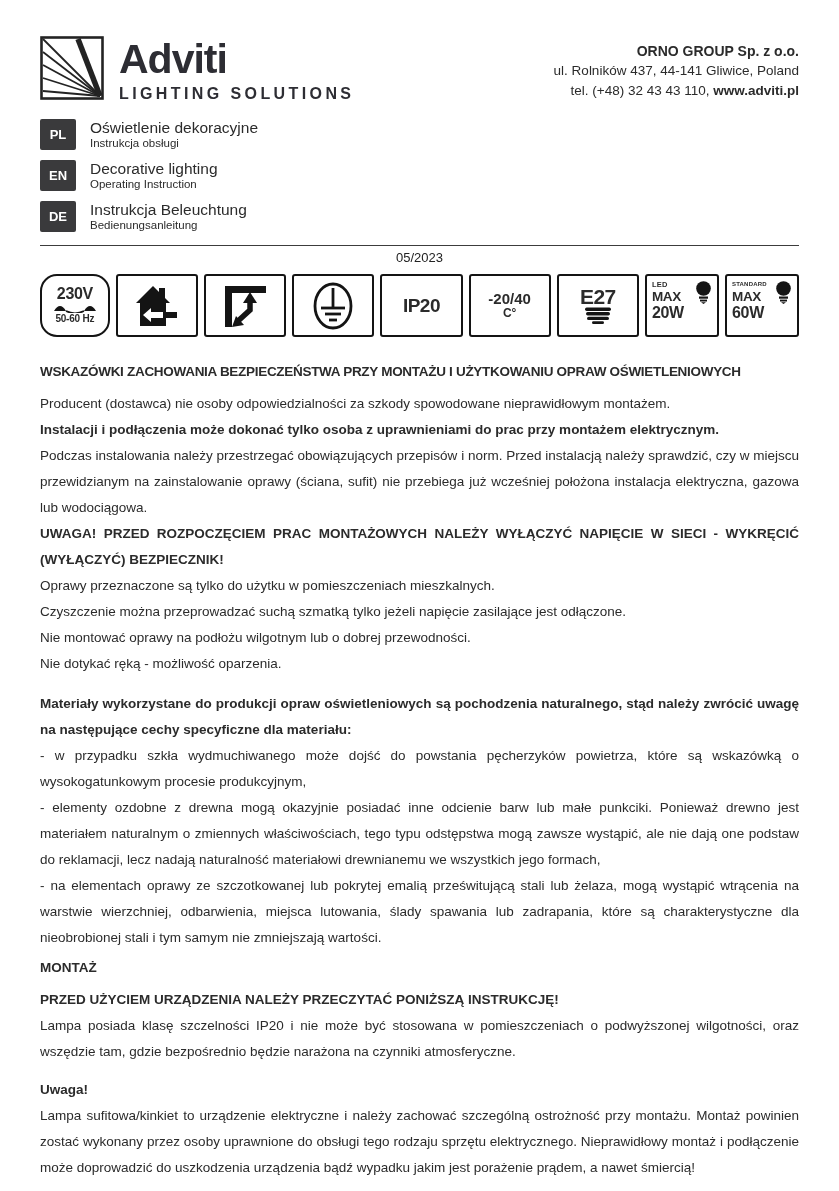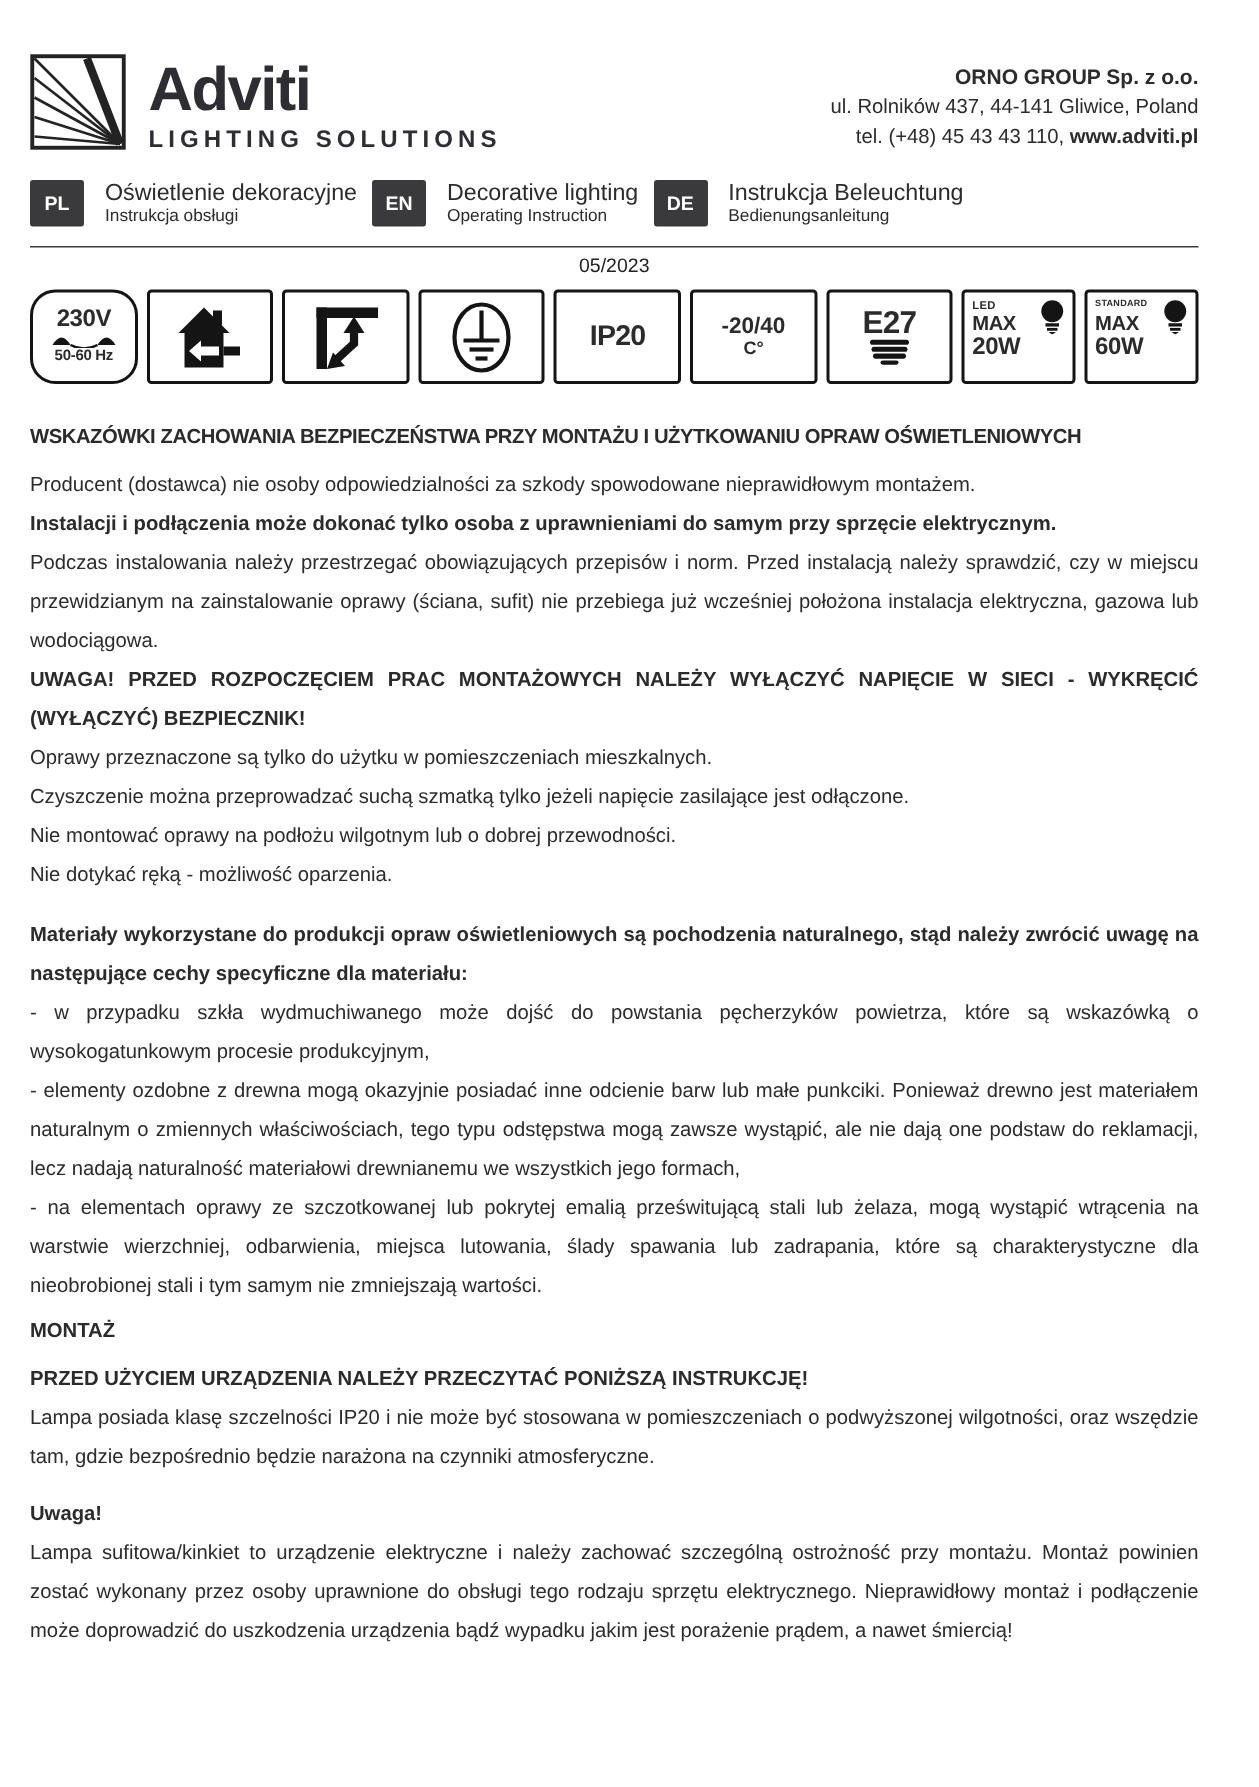--- a/index.html
+++ b/index.html
@@ -2,34 +2,34 @@
 <html><head>
 <meta charset="utf-8">
 <style>
   * { box-sizing: border-box; }
   html, body { margin: 0; padding: 0; }
   body {
     width: 839px; height: 1191px; overflow: hidden;
     background: #ffffff; color: #2b2b2b;
     font-family: "Liberation Sans", "DejaVu Sans", sans-serif;
   }
-  .page { width: 839px; height: 1191px; padding: 36px 40px 0 20px; }
+  .page { width: 839px; height: 1191px; padding: 36px 40px 0 40px; }
 
   
   .header { display: flex; justify-content: space-between; align-items: flex-start; }
   .brand { display: flex; gap: 15px; }
   .brand-text { padding-top: 2px; }
   .brand-name { font-size: 41px; font-weight: bold; color: #2d2d33; letter-spacing: -1px; line-height: 42px; }
   .brand-tagline { font-size: 16px; font-weight: bold; letter-spacing: 3.4px; color: #2d2d33; margin-top: 5px; }
   .company { text-align: right; font-size: 13.5px; line-height: 20px; padding-top: 5px; color: #2b2b2b; }
   .company-name { font-weight: bold; font-size: 14px; }
   .bold { font-weight: bold; }
 
   
-  .langs { margin-top: 15px; display: flex; flex-direction: row; gap: 10px; }
+  .langs { margin-top: 15px; display: flex; flex-direction: column; gap: 10px; }
   .lang-row { display: flex; gap: 14px; align-items: center; }
   .lang-badge { width: 36px; height: 31px; flex: 0 0 36px; background: #3a3a3c; color: #fff;
     font-weight: bold; font-size: 13px; display: flex; align-items: center; justify-content: center;
     border-radius: 2px; }
   .lang-title { font-size: 15.5px; line-height: 18px; }
   .lang-sub { font-size: 11.5px; line-height: 13px; }
 
   
   .divider { border: none; border-top: 1.5px solid #3c3c3c; margin: 13px 0 0 0; }
   .rev-date { text-align: center; font-size: 13px; margin-top: 4px; color: #222; }
@@ -86,21 +86,21 @@
         </svg>
       </span>
       <div class="brand-text">
         <div class="brand-name">Adviti</div>
         <div class="brand-tagline">LIGHTING SOLUTIONS</div>
       </div>
     </div>
     <div class="company">
       <div class="company-name">ORNO GROUP Sp. z o.o.</div>
       <div>ul. Rolników 437, 44-141 Gliwice, Poland</div>
-      <div><span>tel. (+48) 45 43 43 110, </span><span class="bold">www.adviti.pl</span></div>
+      <div><span>tel. (+48) 32 43 43 110, </span><span class="bold">www.adviti.pl</span></div>
     </div>
   </div>
 
   <div class="langs">
     <div class="lang-row">
       <div class="lang-badge">PL</div>
       <div>
         <div class="lang-title">Oświetlenie dekoracyjne</div>
         <div class="lang-sub">Instrukcja obsługi</div>
       </div>
@@ -209,21 +209,21 @@
         </svg>
       </span>
       <div class="max-line">MAX</div>
       <div class="watt-line">60W</div>
     </div>
   </div>
 
   <div class="doc">
     <p class="h1">WSKAZÓWKI ZACHOWANIA BEZPIECZEŃSTWA PRZY MONTAŻU I UŻYTKOWANIU OPRAW OŚWIETLENIOWYCH</p>
     <p>Producent (dostawca) nie osoby odpowiedzialności za szkody spowodowane nieprawidłowym montażem.</p>
-    <p class="b">Instalacji i podłączenia może dokonać tylko osoba z uprawnieniami do samym przy sprzęcie elektrycznym.</p>
+    <p class="b">Instalacji i podłączenia może dokonać tylko osoba z uprawnieniami do prac przy montażem elektrycznym.</p>
     <p class="j">Podczas instalowania należy przestrzegać obowiązujących przepisów i norm. Przed instalacją należy sprawdzić, czy w miejscu przewidzianym na zainstalowanie oprawy (ściana, sufit) nie przebiega już wcześniej położona instalacja elektryczna, gazowa lub wodociągowa.</p>
     <p class="b j">UWAGA! PRZED ROZPOCZĘCIEM PRAC MONTAŻOWYCH NALEŻY WYŁĄCZYĆ NAPIĘCIE W SIECI - WYKRĘCIĆ (WYŁĄCZYĆ) BEZPIECZNIK!</p>
     <p>Oprawy przeznaczone są tylko do użytku w pomieszczeniach mieszkalnych.</p>
     <p>Czyszczenie można przeprowadzać suchą szmatką tylko jeżeli napięcie zasilające jest odłączone.</p>
     <p>Nie montować oprawy na podłożu wilgotnym lub o dobrej przewodności.</p>
     <p>Nie dotykać ręką - możliwość oparzenia.</p>
     <p class="b j mt14">Materiały wykorzystane do produkcji opraw oświetleniowych są pochodzenia naturalnego, stąd należy zwrócić uwagę na następujące cechy specyficzne dla materiału:</p>
     <p class="j">- w przypadku szkła wydmuchiwanego może dojść do powstania pęcherzyków powietrza, które są wskazówką o wysokogatunkowym procesie produkcyjnym,</p>
     <p class="j">- elementy ozdobne z drewna mogą okazyjnie posiadać inne odcienie barw lub małe punkciki. Ponieważ drewno jest materiałem naturalnym o zmiennych właściwościach, tego typu odstępstwa mogą zawsze wystąpić, ale nie dają one podstaw do reklamacji, lecz nadają naturalność materiałowi drewnianemu we wszystkich jego formach,</p>
     <p class="j">- na elementach oprawy ze szczotkowanej lub pokrytej emalią prześwitującą stali lub żelaza, mogą wystąpić wtrącenia na warstwie wierzchniej, odbarwienia, miejsca lutowania, ślady spawania lub zadrapania, które są charakterystyczne dla nieobrobionej stali i tym samym nie zmniejszają wartości.</p>

